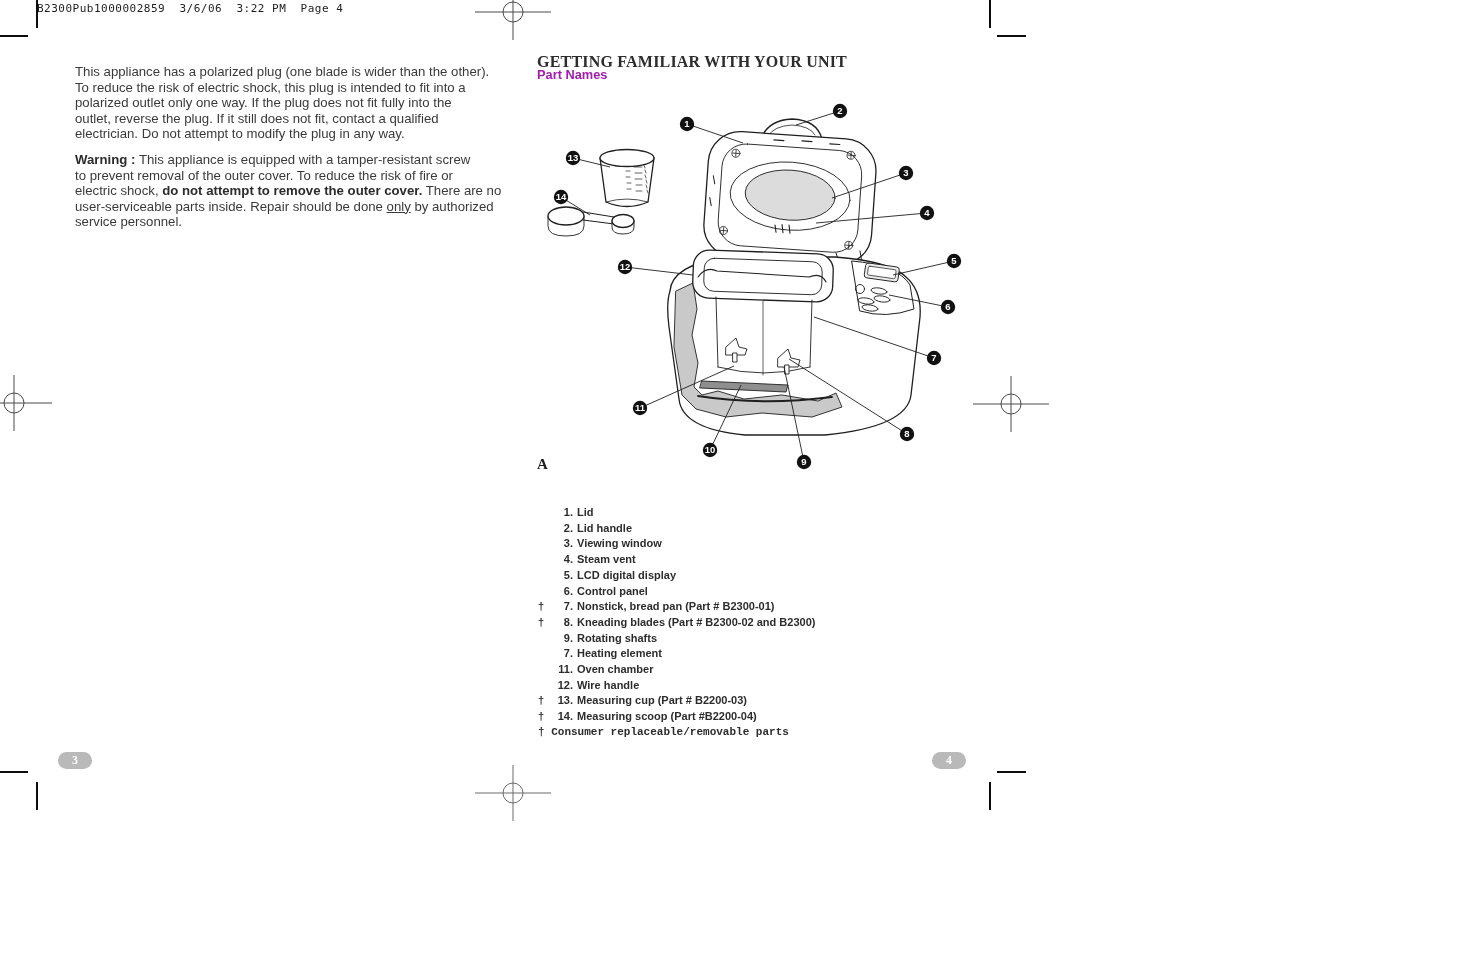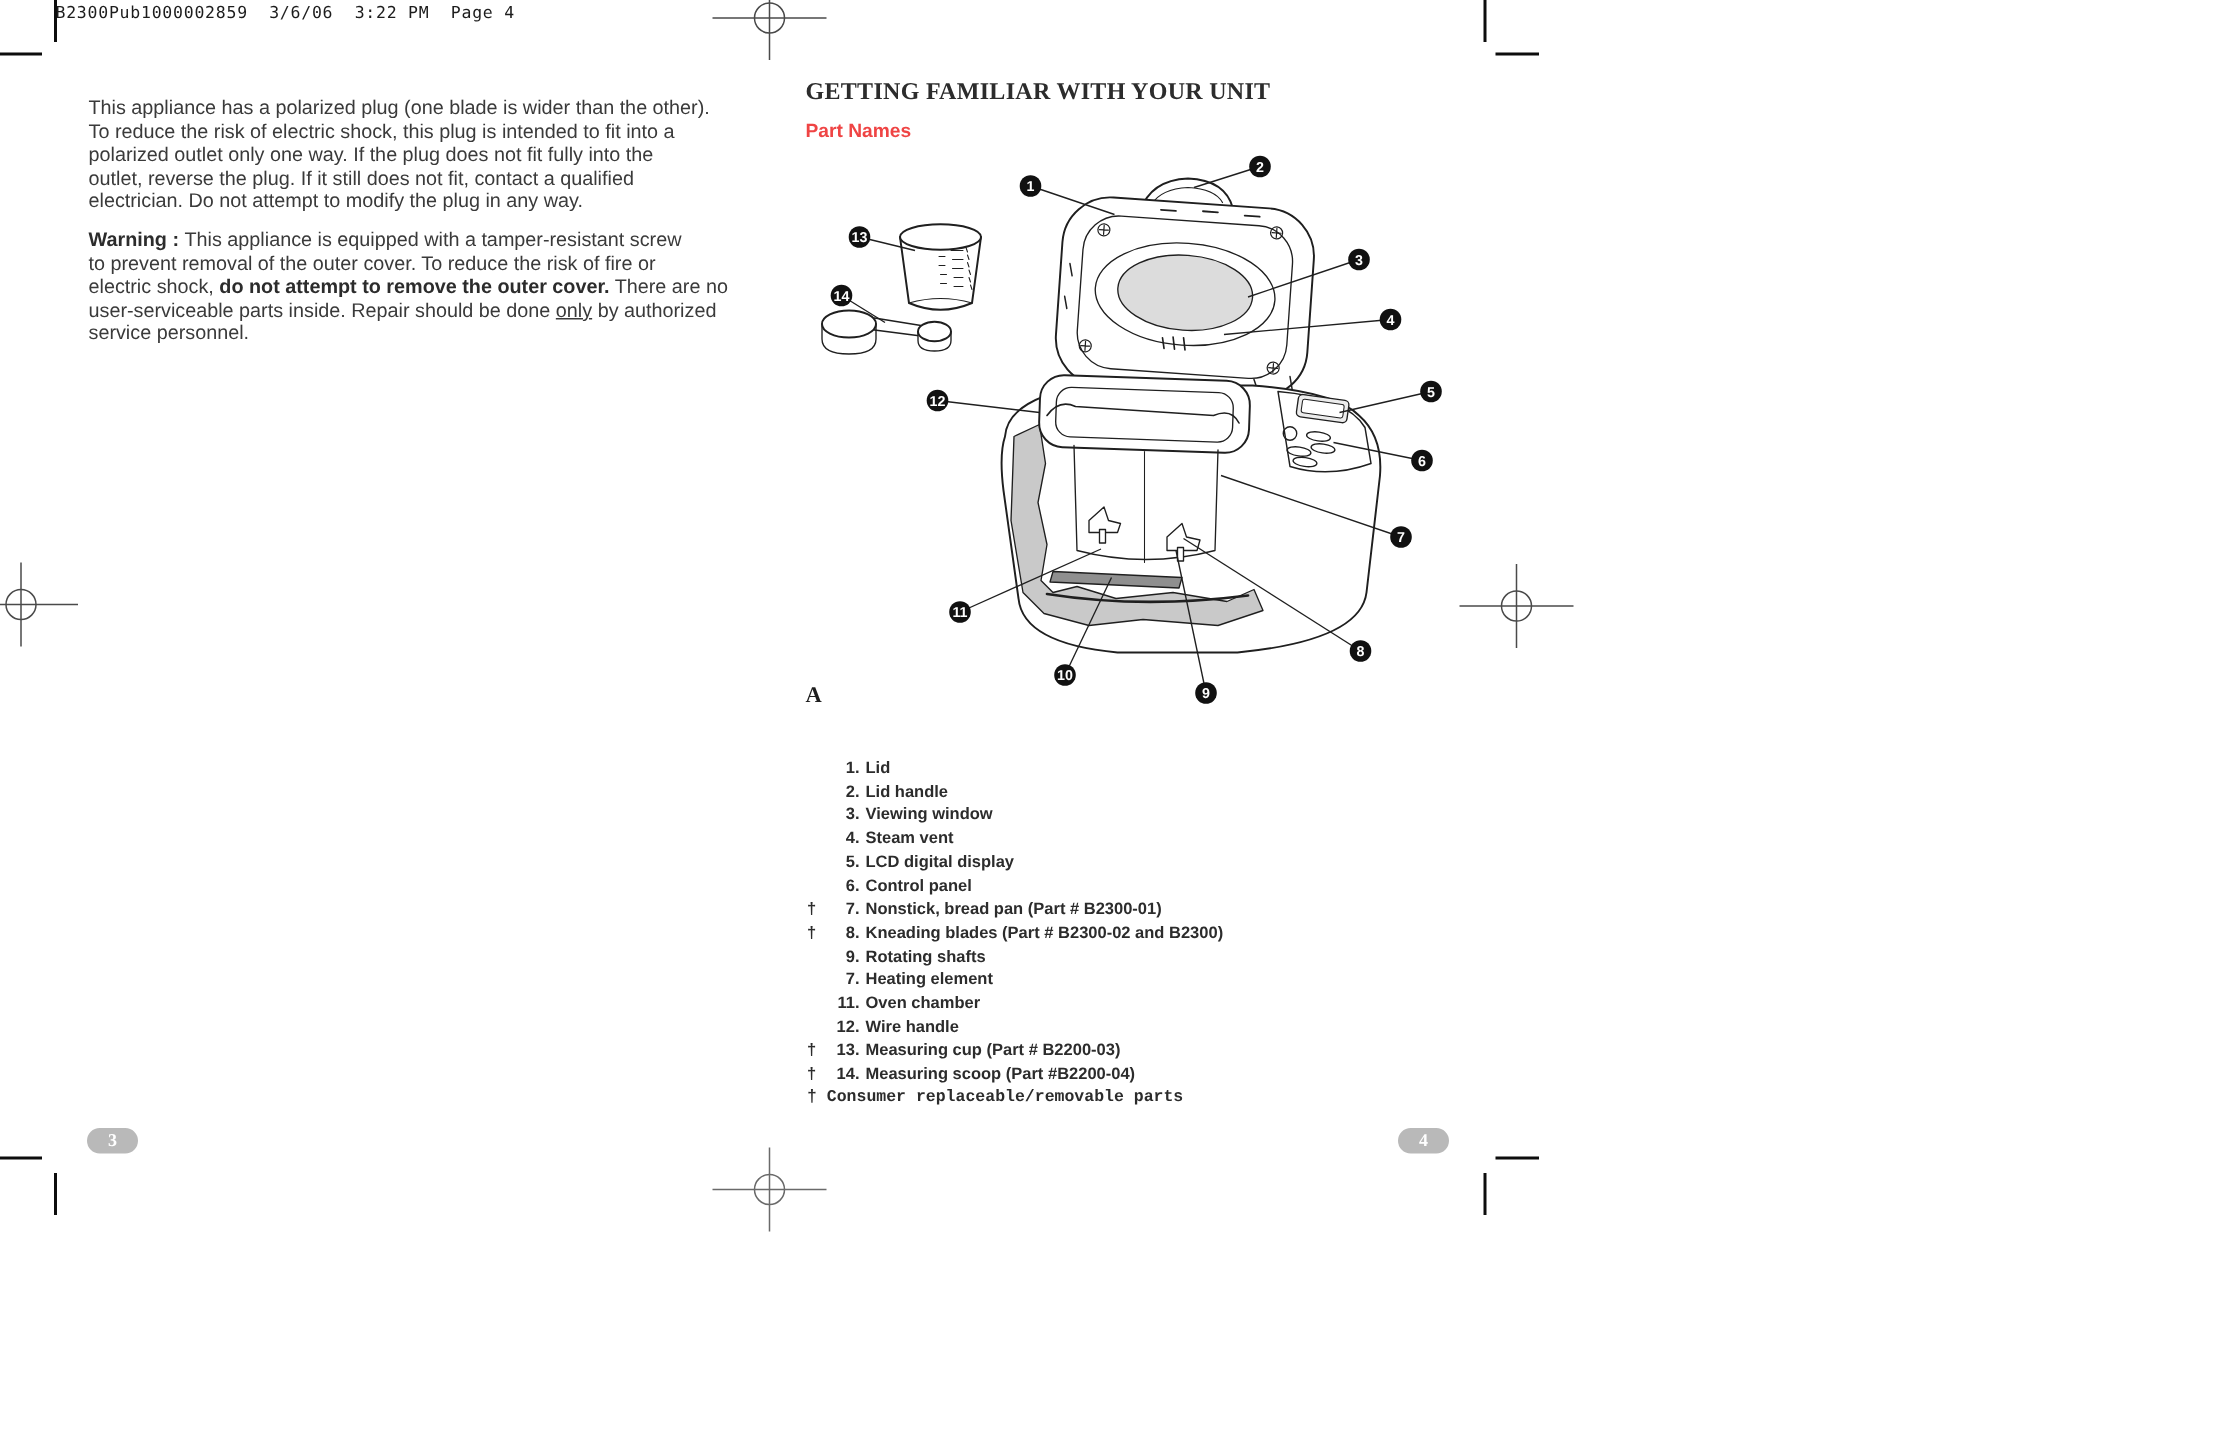--- a/index.html
+++ b/index.html
@@ -7,27 +7,27 @@
         font-family:"Liberation Sans",sans-serif;color:#3a3a3a;}
   .print-header{position:absolute;left:37px;top:2px;font-family:"DejaVu Sans Mono",monospace;
         font-size:11px;letter-spacing:.5px;color:#1d1d1d;white-space:pre;}
   
   .cropmark{position:absolute;background:#0d0d0d;}
   .cropmark.h{height:1.6px;} .cropmark.v{width:1.6px;}
   .regmark{position:absolute;width:80px;height:60px;}
   
   .col-left{position:absolute;left:59px;top:64px;width:452px;font-size:13.2px;line-height:15.6px;}
   .sec-heading{font-weight:bold;font-size:13.6px;color:#2c2c2c;margin:0;}
-  .sec-para{margin:0 0 10px 0;white-space:pre-line;}
+  .sec-para{margin:0 0 10px 16px;white-space:pre-line;}
   .seg-b{font-weight:bold;color:#2c2c2c;text-align:right;}
   .seg-u{text-decoration:underline;}
   
   .right-title{position:absolute;left:537px;top:53px;font-size:16px;font-weight:bold;
         color:#2c2c2c;letter-spacing:.2px;font-family:Liberation Serif, serif;}
-  .right-sub{position:absolute;left:537px;top:79px;font-size:12.8px;font-weight:bold;color:#ef4444;}
+  .right-sub{position:absolute;left:537px;top:67px;font-size:12.8px;font-weight:bold;color:#a21caf;}
   .diagram{position:absolute;left:530px;top:95px;width:445px;height:385px;}
   .fig-label{position:absolute;left:537px;top:456px;font-family:"Liberation Serif",serif;
         font-weight:bold;font-size:15px;color:#1e1e1e;}
   .parts{position:absolute;left:538px;top:505px;font-size:11px;font-weight:bold;color:#2c2c2c;}
   .part-row{display:flex;line-height:15.7px;}
   .part-dag{width:11px;} .part-num{width:24px;text-align:right;padding-right:4px;}
   .part-note{line-height:15.7px;margin-top:0.5px;font-family:Liberation Mono, monospace;}
   
   .pill{position:absolute;width:34px;height:17px;background:#b9b9b9;border-radius:9px;
         color:#fff;font-family:"Liberation Serif",serif;font-weight:bold;font-size:12px;

